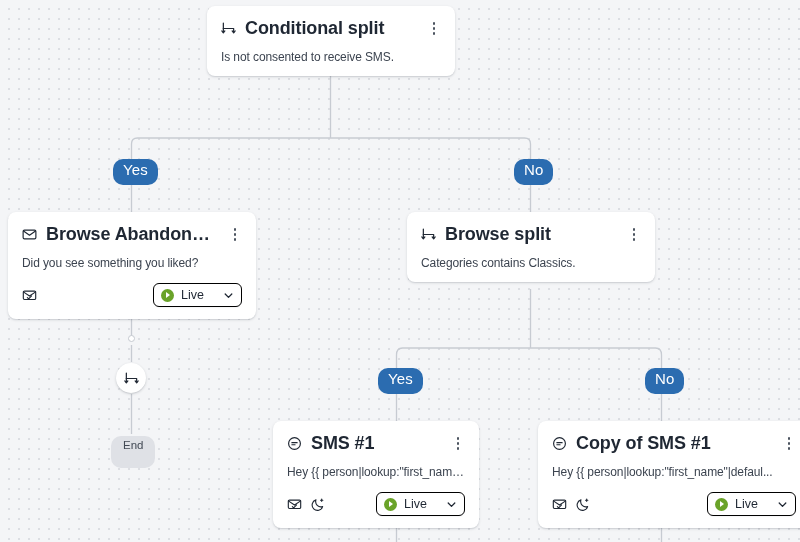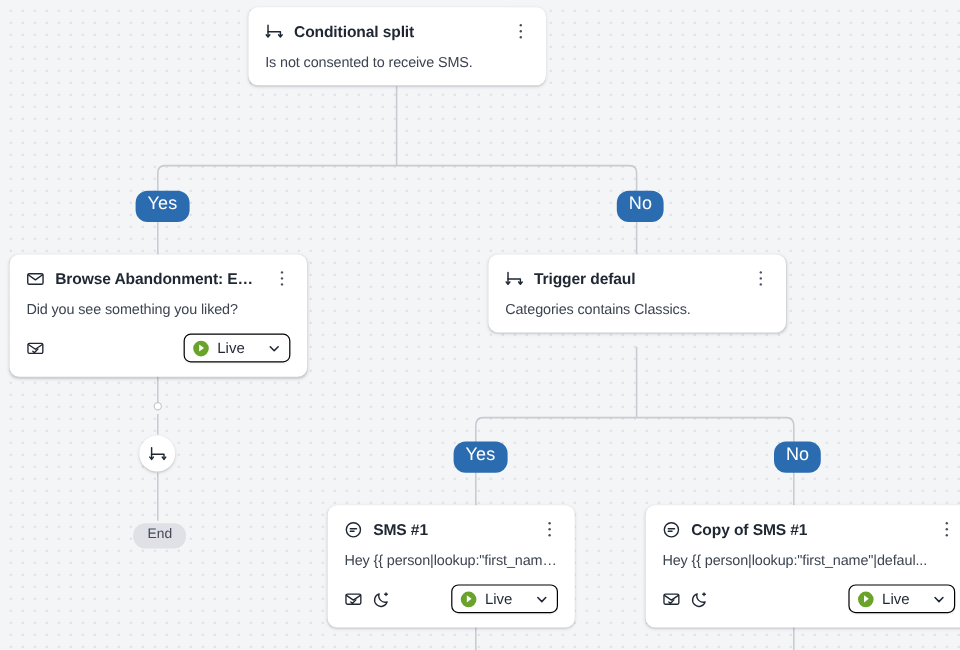--- a/index.html
+++ b/index.html
@@ -43,21 +43,21 @@
     box-shadow: 0 1px 3px rgba(16,24,40,.13), 0 1px 1px rgba(16,24,40,.07);
     box-sizing: border-box;
     padding: 12px 14px 12px 14px;
   }
   .card-head {
     display: flex;
     align-items: center;
     gap: 9px;
   }
   .card-title {
-    font-size: 13px;
+    font-size: 18px;
     font-weight: bold;
     color: #1f2733;
     white-space: nowrap;
     overflow: hidden;
     text-overflow: ellipsis;
     flex: 1 1 auto;
     letter-spacing: -0.1px;
   }
   .card-sub {
     font-size: 12px;
@@ -159,21 +159,21 @@
     letter-spacing: 0.1px;
     white-space: nowrap;
     cursor: pointer;
   }
   .pill-end {
     position: absolute;
     background: #dfe1e6;
     color: #434a55;
     font-size: 11.5px;
     border-radius: 10px;
-    padding: 4px 12px 5px 12px;
+    padding: 4px 12px 16px 12px;
     line-height: 1;
     white-space: nowrap;
   }
 
   
   .round-node {
     position: absolute;
     width: 30px;
     height: 30px;
     border-radius: 50%;
@@ -287,21 +287,21 @@
   <div class="card" style="left:407px; top:212px; width:248px;">
     <div class="card-head">
       <span class="icon">
         <svg width="15" height="15" viewBox="0 0 16 16" fill="none" stroke="#1f2733" stroke-width="1.3" stroke-linecap="round" stroke-linejoin="round">
           <path d="M2.5 2.2 L2.5 8 L13.5 8 L13.5 12"></path>
           <path d="M2.5 8 L2.5 12"></path>
           <path d="M0.9 10.6 L2.5 12.6 L4.1 10.6"></path>
           <path d="M11.9 10.6 L13.5 12.6 L15.1 10.6"></path>
         </svg>
       </span>
-      <span class="card-title">Trigger defaul</span>
+      <span class="card-title">Browse split</span>
       <span class="kebab">
         <i></i>
           <i></i>
           <i></i>
       </span>
     </div>
     <div class="card-sub">Categories contains Classics.</div>
   </div>
 
   <div class="conn-dot" style="left:128px; top:335px;"></div>

